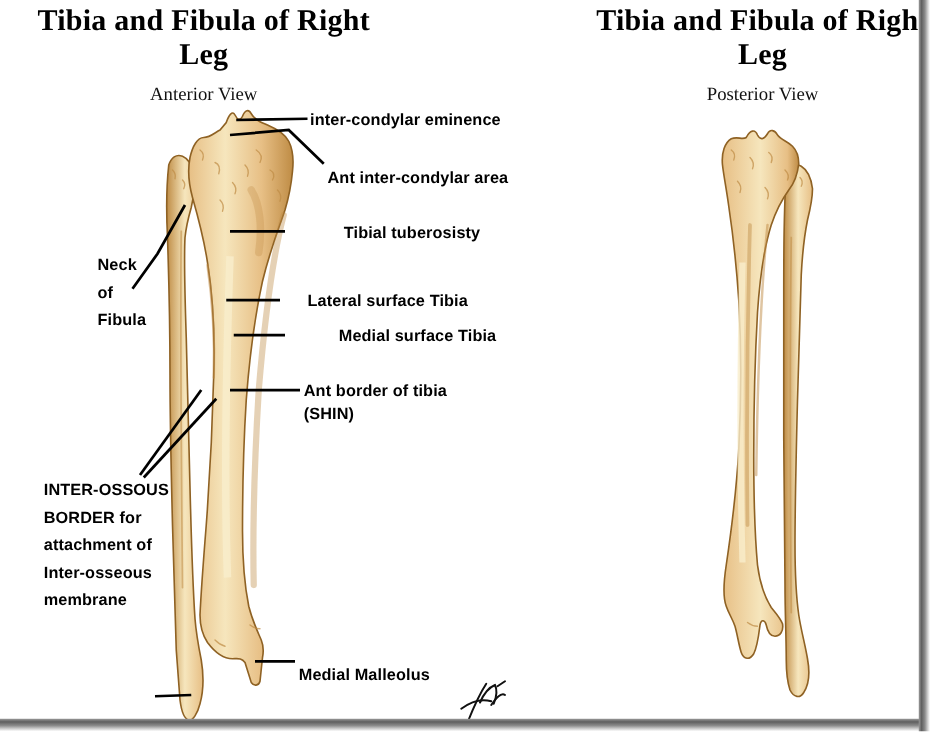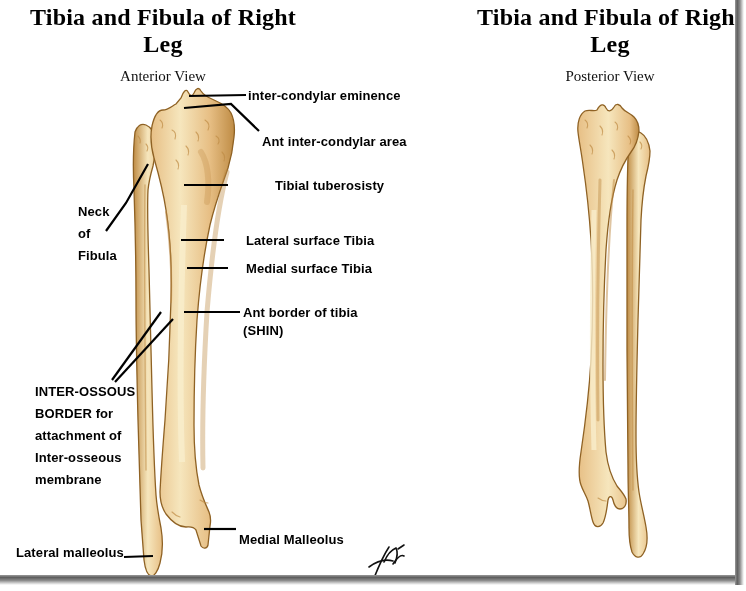--- a/index.html
+++ b/index.html
@@ -187,40 +187,39 @@
   </svg>
 
   <div class="label" style="left:248px;top:87px;">inter-condylar eminence</div>
 
   <div class="label" style="left:262px;top:133px;">Ant inter-condylar area</div>
 
   <div class="label" style="left:231px;top:177px;margin-left:44px;">Tibial tuberosisty</div>
 
   <div class="label" style="left:227px;top:232px;margin-left:19px;">Lateral surface Tibia</div>
 
-  <div class="label" style="left:221px;top:260px;padding-left:25px;">Medial surface Tibia</div>
+  <div class="label" style="left:246px;top:260px;padding-left:25px;">Medial surface Tibia</div>
 
   <div class="label" style="left:243px;top:304px;line-height:18px;">
     <div>Ant border of tibia</div>
     <div>(SHIN)</div>
   </div>
 
   <div class="label block22" style="left:78px;top:201px;">
     <div>Neck</div>
     <div>of</div>
     <div>Fibula</div>
   </div>
 
   <div class="label block22" style="left:35px;top:381px;">
     <div>INTER-OSSOUS</div>
     <div>BORDER for</div>
     <div>attachment of</div>
     <div>Inter-osseous</div>
     <div>membrane</div>
   </div>
 
-  <div class="label" style="left:16px;top:544px;">Lateral malleolus</div>
 
   <div class="label" style="left:239px;top:531px;">Medial Malleolus</div>
 
   <div class="frame-bottom"></div>
   <div class="frame-right"></div>
 </div>
 
 </body></html>

